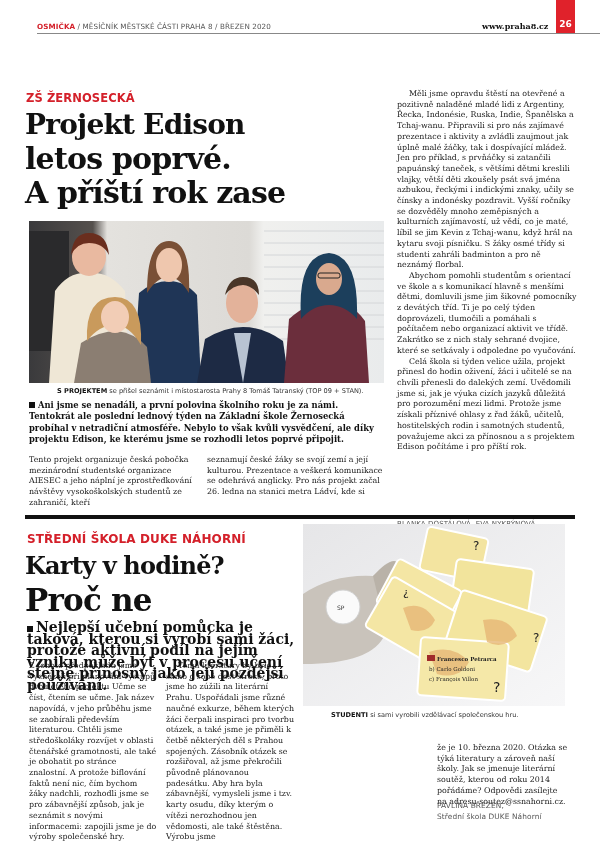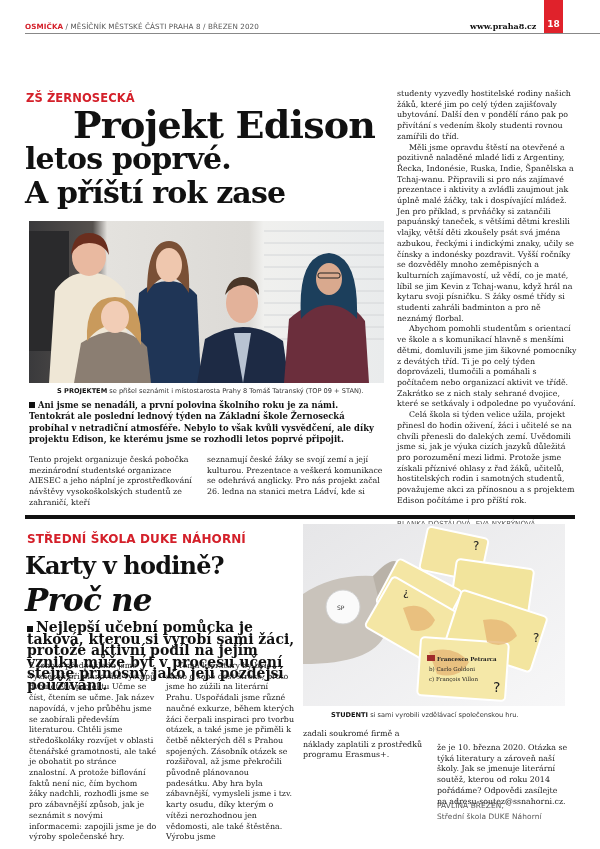--- a/index.html
+++ b/index.html
@@ -1,20 +1,20 @@
 <!DOCTYPE html>
 <html><head>
 <meta charset="utf-8">
 <style>
   * { box-sizing: border-box; margin: 0; padding: 0; }
   html, body { width: 600px; height: 849px; background: #ffffff; overflow: hidden; }
   body { position: relative; font-family: "DejaVu Serif", serif; color: #1a1a1a; }
 
   
-  .header { position: absolute; left: 0; top: 0; width: 480px; height: 34px; }
+  .header { position: absolute; left: 12px; top: 0; width: 480px; height: 34px; }
   .header-left { position: absolute; left: 25px; top: 22px; font-family: "DejaVu Sans", sans-serif; font-size: 7.2px; color: #555; letter-spacing: 0.1px; }
   .header-left .brand { color: #d4202a; font-weight: bold; }
   .header-url { position: absolute; left: 470px; top: 21px; font-family: "DejaVu Serif", serif; font-size: 8px; font-weight: bold; color: #111; }
   .page-no { position: absolute; left: 544px; top: 0; width: 19px; height: 34px; background: #e0222b; color: #fff; font-family: "DejaVu Sans", sans-serif; font-weight: bold; font-size: 9px; text-align: center; padding-top: 19px; }
   .header-rule { position: absolute; left: 25px; top: 33px; width: 575px; height: 1px; background: #888; }
 
   
   .kicker { position: absolute; font-family: "DejaVu Sans", sans-serif; font-weight: bold; color: #d4202a; font-size: 11.5px; letter-spacing: 0.1px; }
   .headline { position: absolute; font-family: "DejaVu Serif", serif; font-weight: bold; color: #111; letter-spacing: -0.8px; }
 
@@ -34,27 +34,27 @@
   .rule-thick { position: absolute; left: 25px; top: 515px; width: 550px; height: 4px; background: #111; }
 </style>
 </head>
 <body>
 
 <div class="header">
   <div class="header-left">
     <span class="brand">OSMIČKA</span><span> / MĚSÍČNÍK MĚSTSKÉ ČÁSTI PRAHA 8 / BŘEZEN 2020</span>
   </div>
   <div class="header-url">www.praha8.cz</div>
-  <div class="page-no">18</div>
+  <div class="page-no">26</div>
   <div class="header-rule"></div>
 </div>
 
 <div class="kicker" style="left:26px; top:91px;">ZŠ ŽERNOSECKÁ</div>
 <div>
-  <div class="headline" style="left:25px; top:108px; font-size:38px; line-height:34px;margin-left:48px;">Projekt Edison</div>
+  <div class="headline" style="left:25px; top:108px; font-size:28px; line-height:34px;">Projekt Edison</div>
   <div class="headline" style="left:25px; top:142px; font-size:30px; line-height:34px;">letos poprvé.</div>
   <div class="headline" style="left:25px; top:176px; font-size:30px; line-height:34px;">A příští rok zase</div>
 </div>
 
 <div class="photo" style="left:29px; top:221px; width:355px; height:162px;">
   <svg width="355" height="162" viewBox="0 0 355 162">
     <defs>
       <linearGradient id="wall" x1="0" y1="0" x2="1" y2="0">
         <stop offset="0" stop-color="#3a3a3c"></stop>
         <stop offset="0.18" stop-color="#55504d"></stop>
@@ -112,33 +112,32 @@
   <span class="sq"></span><span>Ani jsme se nenadáli, a první polovina školního roku je za námi. Tentokrát ale poslední lednový týden na Základní škole Žernosecká probíhal v netradiční atmosféře. Nebylo to však kvůli vysvědčení, ale díky projektu Edison, ke kterému jsme se rozhodli letos poprvé připojit.</span>
 </div>
 
 <div class="col" style="left:29px; top:455px; width:170px;">
   <p>Tento projekt organizuje česká pobočka mezinárodní studentské organizace AIESEC a jeho náplní je zprostředkování návštěvy vysokoškolských studentů ze zahraničí, kteří</p>
 </div>
 <div class="col" style="left:207px; top:455px; width:180px;">
   <p>seznamují české žáky se svojí zemí a její kulturou. Prezentace a veškerá komunikace se odehrává anglicky. Pro nás projekt začal 26. ledna na stanici metra Ládví, kde si</p>
 </div>
 <div class="col" style="left:397px; top:89px; width:180px;">
-  <p>studenty vyzvedly hostitelské rodiny našich žáků, které jim po celý týden zajišťovaly ubytování. Další den v pondělí ráno pak po přivítání s vedením školy studenti rovnou zamířili do tříd.</p>
   <p class="ind">Měli jsme opravdu štěstí na otevřené a pozitivně naladěné mladé lidi z Argentiny, Řecka, Indonésie, Ruska, Indie, Španělska a Tchaj-wanu.  Připravili si pro nás zajímavé prezentace i aktivity a zvládli zaujmout jak úplně malé žáčky, tak i dospívající mládež. Jen pro příklad, s  prvňáčky si zatančili papuánský taneček, s většími dětmi kreslili vlajky, větší děti zkoušely psát svá jména azbukou, řeckými i indickými znaky, učily se čínsky a indonésky pozdravit. Vyšší ročníky se dozvěděly mnoho zeměpisných a kulturních zajímavostí, už vědí, co je maté, líbil se jim Kevin z Tchaj-wanu, když hrál na kytaru svoji písničku. S žáky osmé třídy si studenti zahráli badminton a pro ně neznámý florbal.</p>
   <p class="ind">Abychom pomohli studentům s orientací ve škole a s komunikací hlavně s menšími dětmi, domluvili jsme jim šikovné pomocníky z devátých tříd. Ti je po celý týden doprovázeli, tlumočili a pomáhali s počítačem nebo organizací aktivit ve třídě. Zakrátko se z nich staly sehrané dvojice, které se setkávaly i odpoledne po vyučování.</p>
   <p class="ind">Celá škola si týden velice užila, projekt přinesl do hodin oživení, žáci i učitelé se na chvíli přenesli do dalekých zemí. Uvědomili jsme si, jak je výuka cizích jazyků důležitá pro porozumění mezi lidmi. Protože jsme získali příznivé ohlasy z řad žáků, učitelů, hostitelských rodin i samotných studentů, považujeme akci za přínosnou a s projektem Edison počítáme i pro příští rok.</p>
 </div>
 <div class="byline" style="left:397px; top:520px;">BLANKA DOSTÁLOVÁ, EVA NYKRÝNOVÁ</div>
 
 <div class="rule-thick"></div>
 
 <div class="kicker" style="left:27px; top:532px; font-size:12px;">STŘEDNÍ ŠKOLA DUKE NÁHORNÍ</div>
 <div>
   <div class="headline" style="left:25px; top:548px; font-size:24px; line-height:35px;">Karty v hodině?</div>
-  <div class="headline" style="left:25px; top:583px; font-size:31px; line-height:35px;font-style:italic;">Proč ne</div>
+  <div class="headline" style="left:25px; top:583px; font-size:31px; line-height:35px;">Proč ne</div>
 </div>
 <div class="lead" style="left:27px; top:622px; width:268px; font-size:14px; line-height:11.6px;">
   <span class="sq"></span><span>Nejlepší učební pomůcka je taková, kterou si vyrobí sami žáci, protože aktivní podíl na jejím vzniku může být v procesu učení stejně přínosný jako její pozdější používání.</span>
 </div>
 
 <div class="photo" style="left:303px; top:524px; width:262px; height:182px;">
   <svg width="262" height="182" viewBox="0 0 262 182">
     <defs>
       <linearGradient id="bg2" x1="0" y1="0" x2="1" y2="1">
         <stop offset="0" stop-color="#e6e6e8"></stop>
@@ -178,19 +177,18 @@
   <b>STUDENTI</b><span> si sami vyrobili vzdělávací společenskou hru.</span>
 </div>
 
 <div class="col" style="left:29px; top:661px; width:128px;">
   <p>Z tohoto předpokladu jsme vycházeli při plánování výstupů dvouletého projektu Učme se číst, čtením se učme. Jak název napovídá, v jeho průběhu jsme se zaobírali především literaturou. Chtěli jsme středoškoláky rozvíjet v oblasti čtenářské gramotnosti, ale také je obohatit po stránce znalostní. A protože biflování faktů není nic, čím bychom žáky nadchli, rozhodli jsme se pro zábavnější způsob, jak je seznámit s novými informacemi: zapojili jsme je do výroby společenské hry.</p>
 </div>
 <div class="col" style="left:166px; top:661px; width:128px;">
   <p class="ind">Téma literatury by bylo samo o sobě dost široké, proto jsme ho zúžili na literární Prahu. Uspořádali jsme různé naučné exkurze, během kterých žáci čerpali inspiraci pro tvorbu otázek, a také jsme je přiměli k četbě některých děl s Prahou spojených. Zásobník otázek se rozšiřoval, až jsme překročili původně plánovanou padesátku. Aby hra byla zábavnější, vymysleli jsme i tzv. karty osudu, díky kterým o vítězi nerozhodnou jen vědomosti, ale také štěstěna. Výrobu jsme</p>
 </div>
 <div class="col" style="left:303px; top:729px; width:125px;">
-  <p>zadali soukromé firmě a náklady zaplatili z prostředků programu Erasmus+.</p>
 </div>
 <div class="col" style="left:437px; top:729px; width:132px;margin-top:14px;">
   <p>že je 10. března 2020. Otázka se týká literatury a zároveň naší školy. Jak se jmenuje literární soutěž, kterou od roku 2014 pořádáme? Odpovědi zasílejte na adresu soutez@ssnahorni.cz.</p>
 </div>
 <div class="byline" style="left:437px; top:801px; font-size:7.4px;">PAVLÍNA BŘEZEN,</div>
 <div class="byline" style="left:437px; top:812px; font-size:7.4px;">Střední škola DUKE Náhorní</div>
 
 </body></html>

